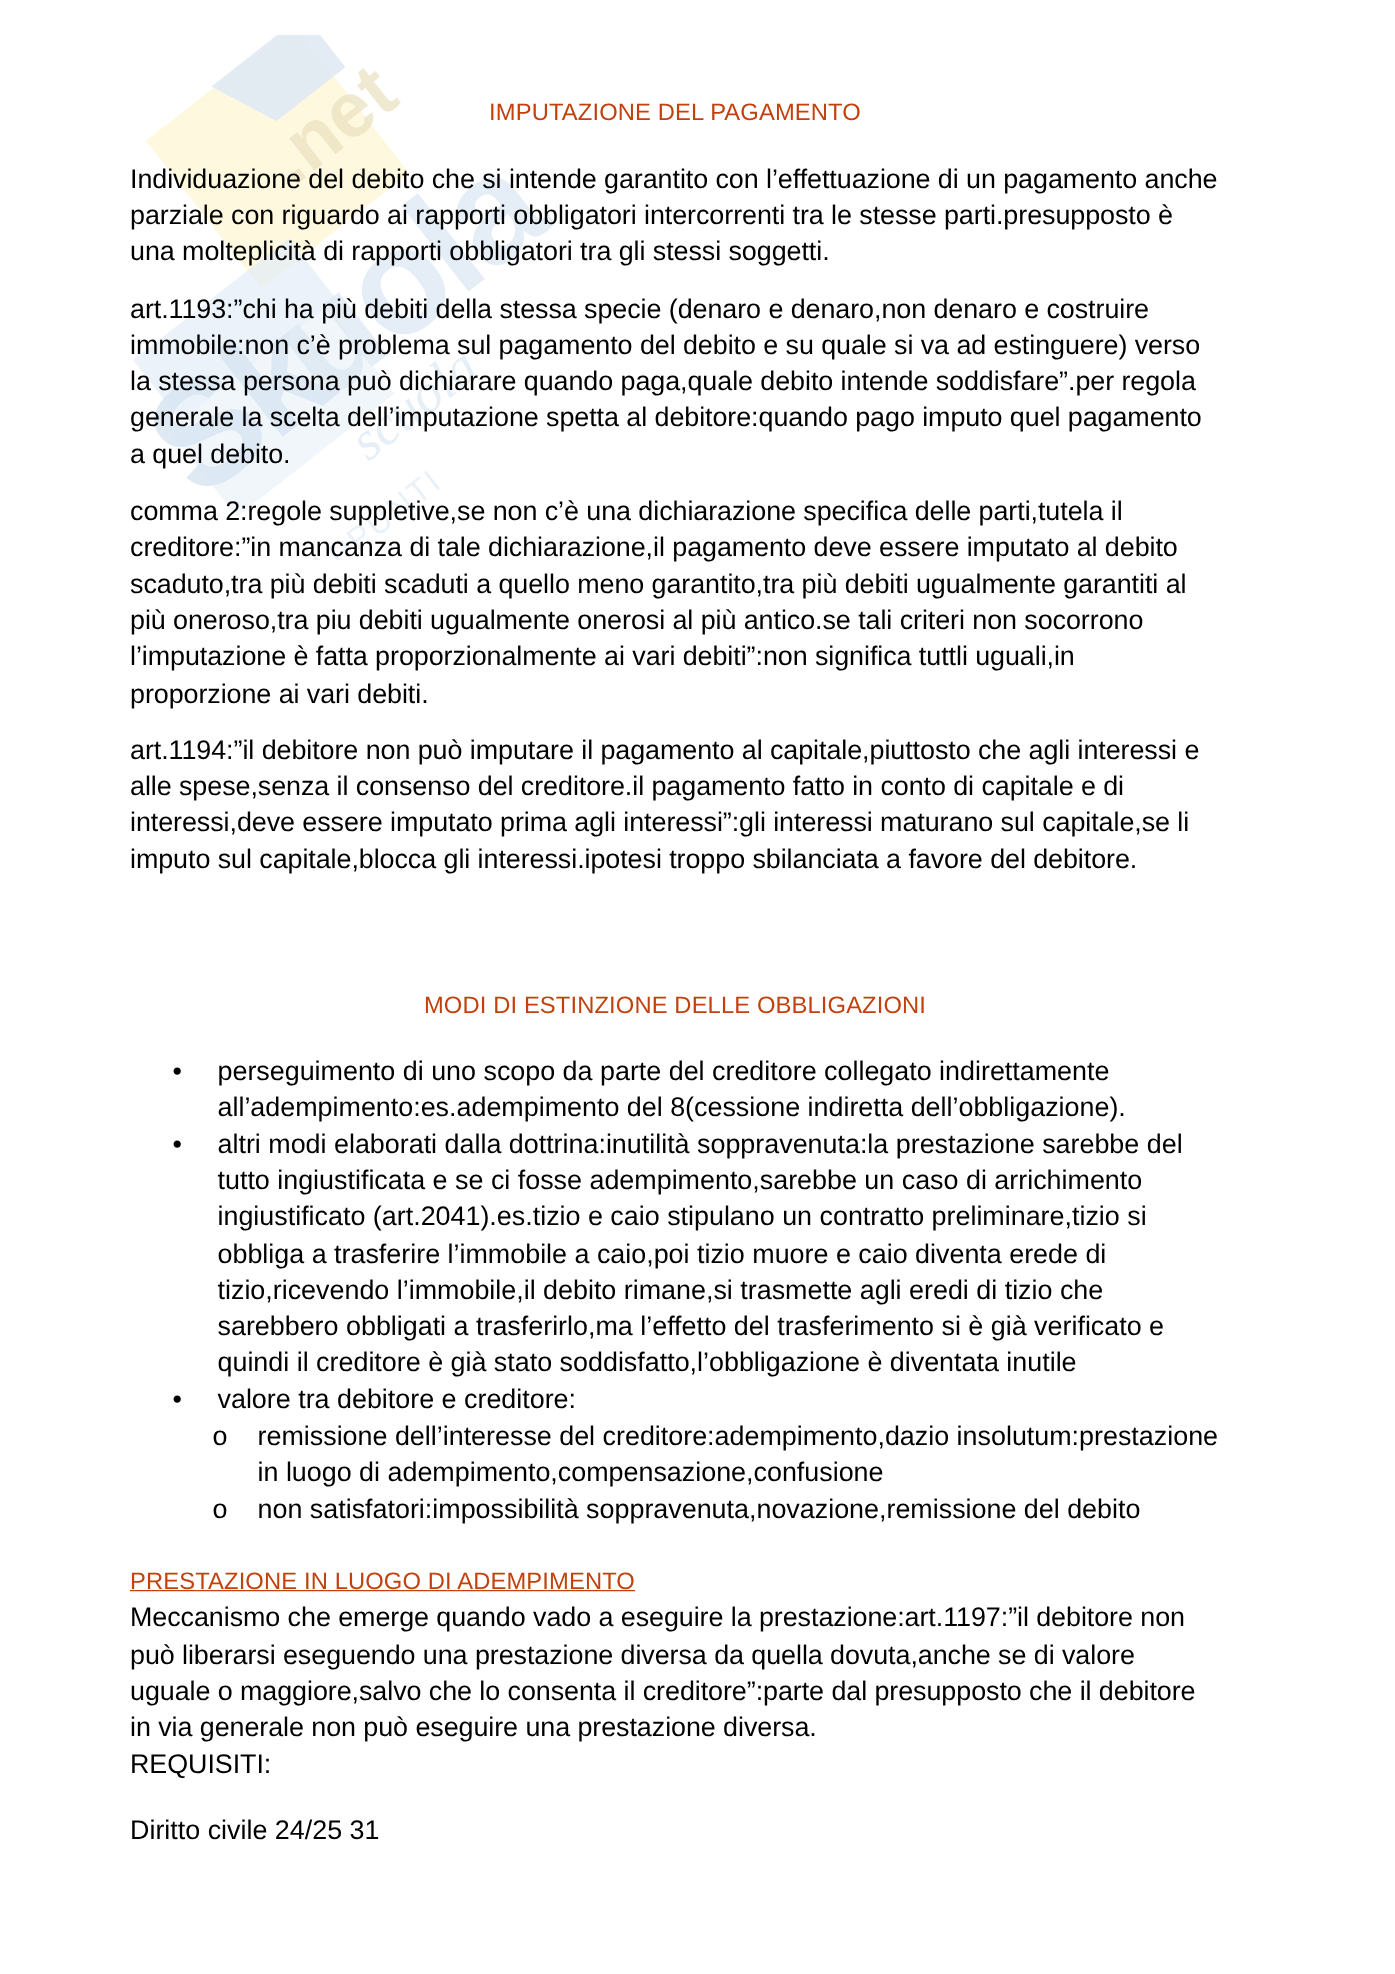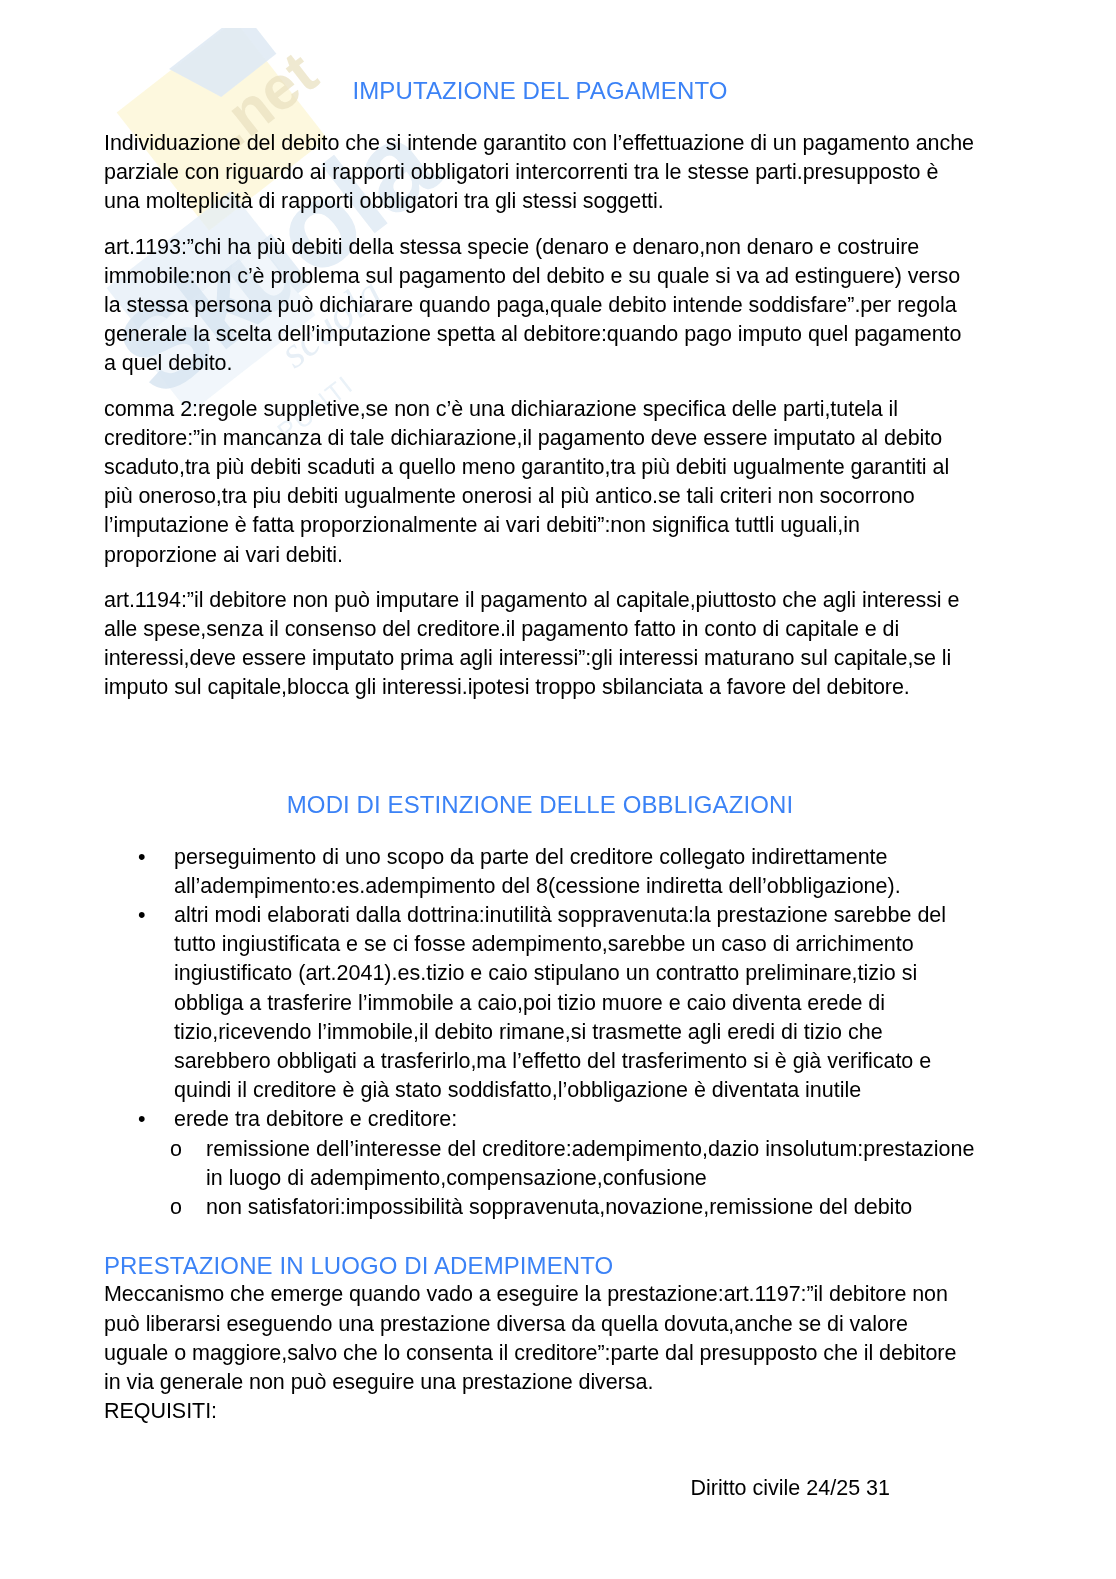--- a/index.html
+++ b/index.html
@@ -37,30 +37,30 @@
   #content {
     position: relative;
     z-index: 2;
     padding: 0 140px 0 104px;
     box-sizing: border-box;
     width: 1116px;
   }
 
   h1.doc-heading,
   h2.doc-heading {
-    color: #3b82f6;
+    color: #c2410c;
     font-weight: normal;
     margin: 0;
-    font-size: 24px;
+    font-size: 19px;
     line-height: 29px;
     letter-spacing: 0.1px;
   }
   h1.doc-heading.centered,
   h2.doc-heading.centered { text-align: center; }
-  h2.doc-heading.left { text-align: left; }
+  h2.doc-heading.left { text-align: left; text-decoration: underline; }
 
   p.body-par {
     margin: 0;
     color: #000000;
     font-size: 21.5px;
     line-height: 29.2px;
     text-align: left;
     letter-spacing: -0.05px;
   }
 
@@ -105,26 +105,25 @@
   }
   ul.lvl2 > li > .bullet-o {
     position: absolute;
     left: 0;
     top: 0;
     font-size: 21.5px;
     line-height: 29.2px;
   }
 
   .footer-line {
-    text-align: right;
+    text-align: left;
     color: #000;
     font-size: 21.5px;
     line-height: 29.2px;
     padding-right: 86px;
-    margin-top: 24px;
   }
 </style>
 </head>
 <body>
 
 <div id="page">
 
   <div id="watermark">
     <svg viewBox="0 0 420 420" xmlns="http://www.w3.org/2000/svg" aria-hidden="true">
       <g transform="rotate(-38 210 210)">
@@ -178,21 +177,21 @@
       <li>
         <span class="bullet-dot">•</span>
         <span>perseguimento di uno scopo da parte del creditore collegato indirettamente all’adempimento:es.adempimento del 8(cessione indiretta dell’obbligazione).</span>
       </li>
       <li>
         <span class="bullet-dot">•</span>
         <span>altri modi elaborati dalla dottrina:inutilità soppravenuta:la prestazione sarebbe del tutto ingiustificata e se ci fosse adempimento,sarebbe un caso di arrichimento ingiustificato (art.2041).es.tizio e caio stipulano un contratto preliminare,tizio si obbliga a trasferire l’immobile a caio,poi tizio muore e caio diventa erede di tizio,ricevendo l’immobile,il debito rimane,si trasmette agli eredi di tizio che sarebbero obbligati a trasferirlo,ma l’effetto del trasferimento si è già verificato e quindi il creditore è già stato soddisfatto,l’obbligazione è diventata inutile</span>
       </li>
       <li>
         <span class="bullet-dot">•</span>
-        <span>erede tra debitore e creditore:</span>
+        <span>valore tra debitore e creditore:</span>
       </li>
     </ul>
 
     <ul class="lvl2">
       <li>
         <span class="bullet-o">o</span>
         <span>remissione dell’interesse del creditore:adempimento,dazio insolutum:prestazione in luogo di adempimento,compensazione,confusione</span>
       </li>
       <li>
         <span class="bullet-o">o</span>

